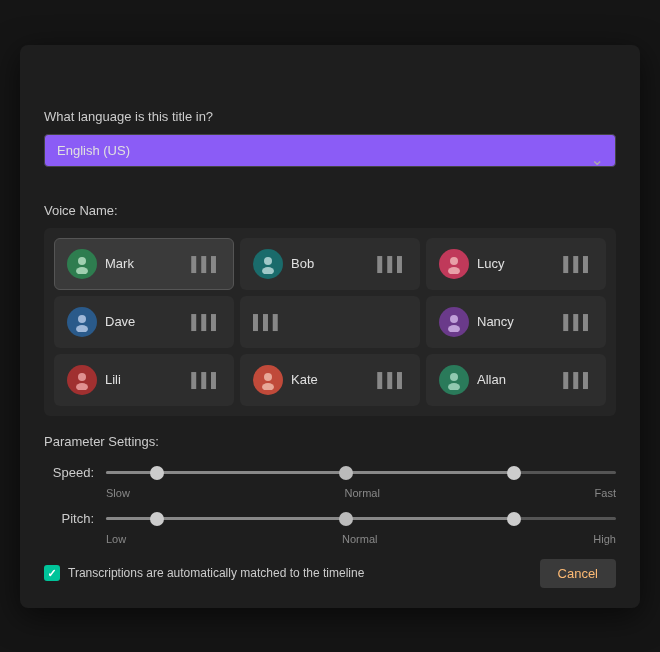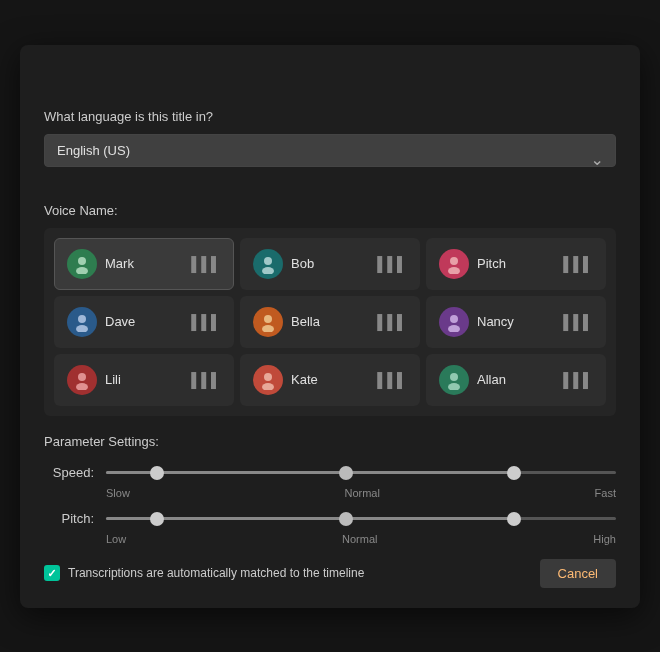--- a/index.html
+++ b/index.html
@@ -50,21 +50,21 @@
       padding: 2px 6px;
     }
     .section-label {
       font-size: 13px;
       color: #cccccc;
       margin-bottom: 10px;
       margin-top: 44px;
     }
     .language-select {
       width: 100%;
-      background: #404040;
+      background: #8b5cf6;
       border: 1px solid #444;
       border-radius: 4px;
       color: #e0e0e0;
       padding: 8px 12px;
       font-size: 13px;
       appearance: none;
       -webkit-appearance: none;
       cursor: pointer;
       margin-bottom: 18px;
     }
@@ -312,48 +312,39 @@
         </div>
 
         <div class="voice-card">
           <div class="voice-left">
             <div class="voice-avatar av-pink">
               <svg width="20" height="20" viewBox="0 0 20 20" fill="none">
                   <circle cx="10" cy="7" r="4" fill="#e8a0a8"></circle>
                   <ellipse cx="10" cy="17" rx="6" ry="4" fill="#e8a0a8"></ellipse>
                 </svg>
             </div>
-            <span class="voice-name">Pitch</span>
+            <span class="voice-name">Lucy</span>
           </div>
           <span class="wave-icon">▌▌▌</span>
         </div>
 
         <div class="voice-card">
           <div class="voice-left">
             <div class="voice-avatar av-blue">
               <svg width="20" height="20" viewBox="0 0 20 20" fill="none">
                   <circle cx="10" cy="7" r="4" fill="#a0b8d8"></circle>
                   <ellipse cx="10" cy="17" rx="6" ry="4" fill="#a0b8d8"></ellipse>
                 </svg>
             </div>
             <span class="voice-name">Dave</span>
           </div>
           <span class="wave-icon">▌▌▌</span>
         </div>
 
         <div class="voice-card">
-          <div class="voice-left">
-            <div class="voice-avatar av-orange">
-              <svg width="20" height="20" viewBox="0 0 20 20" fill="none">
-                  <circle cx="10" cy="7" r="4" fill="#e8b880"></circle>
-                  <ellipse cx="10" cy="17" rx="6" ry="4" fill="#e8b880"></ellipse>
-                </svg>
-            </div>
-            <span class="voice-name">Bella</span>
-          </div>
           <span class="wave-icon">▌▌▌</span>
         </div>
 
         <div class="voice-card">
           <div class="voice-left">
             <div class="voice-avatar av-purple">
               <svg width="20" height="20" viewBox="0 0 20 20" fill="none">
                   <circle cx="10" cy="7" r="4" fill="#c0a0d8"></circle>
                   <ellipse cx="10" cy="17" rx="6" ry="4" fill="#c0a0d8"></ellipse>
                 </svg>

